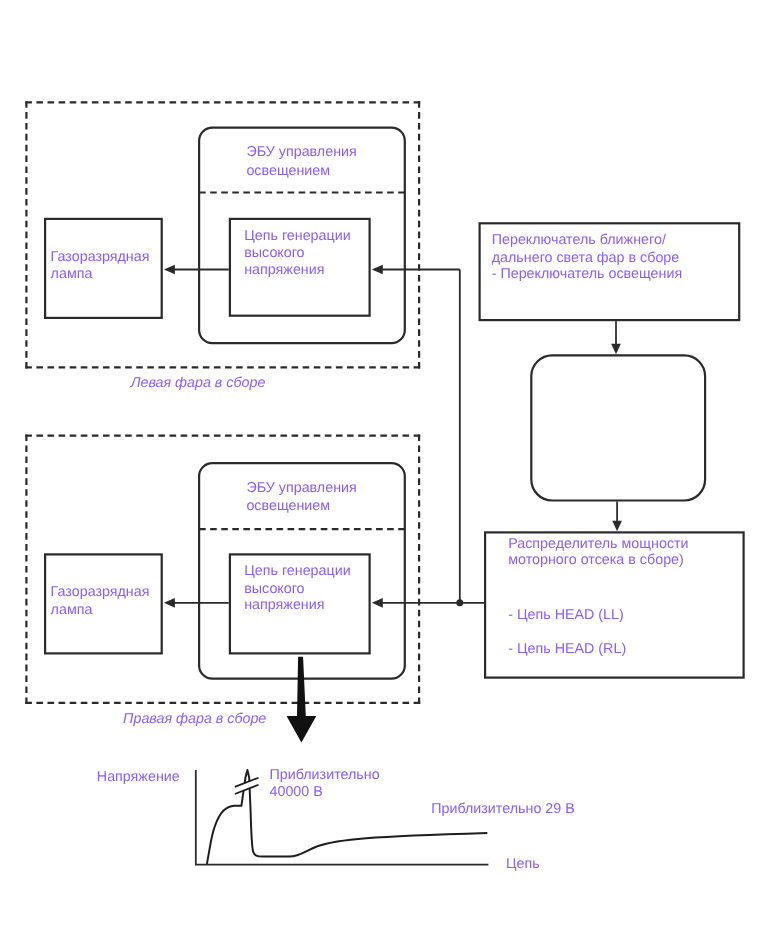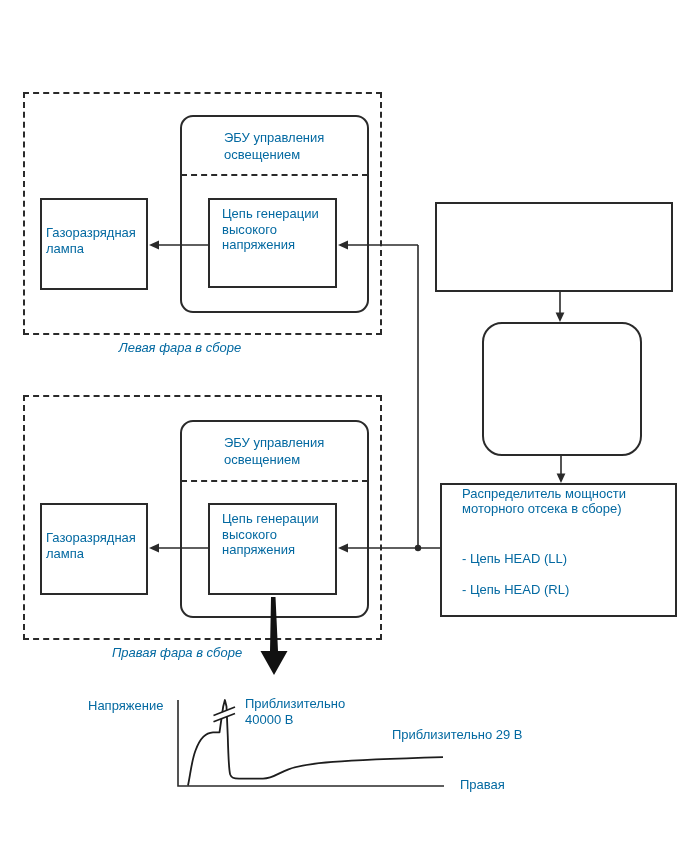--- a/index.html
+++ b/index.html
@@ -1,19 +1,19 @@
 <!DOCTYPE html>
 <html><head>
 <meta charset="utf-8">
 <style>
   html,body{margin:0;padding:0;background:#fff;}
   .stage{
     position:relative;width:691px;height:855px;background:#ffffff;
     font-family:"Liberation Sans","DejaVu Sans",sans-serif;
-    font-size:13px;color:#0369a1;overflow:hidden;
+    font-size:13px;color:#8b5cf6;overflow:hidden;
   }
   .dashed-box{position:absolute;border:2px dashed #2a2a2a;box-sizing:border-box;}
   .solid-box{position:absolute;border:2px solid #2a2a2a;box-sizing:border-box;background:#fff;}
   .rounded13{border-radius:13px;}
   .rounded20{border-radius:20px;}
   .hdash{position:absolute;border-top:2px dashed #2a2a2a;height:0;}
   .txt{position:absolute;line-height:15.5px;white-space:nowrap;}
   .center-label{transform:translateX(-50%);font-style:italic;}
   .overlay{position:absolute;left:0;top:0;pointer-events:none;}
 </style>
@@ -68,38 +68,43 @@
 
   <div class="solid-box" style="left:40px;top:503px;width:108px;height:92px"></div>
   <div class="txt" style="left:46px;top:530px">
     <div>Газоразрядная</div>
     <div>лампа</div>
   </div>
 
   <div class="txt center-label" style="left:177px;top:645px">Правая фара в сборе</div>
 
   <div class="solid-box" style="left:435px;top:202px;width:238px;height:90px"></div>
+  <div class="txt" style="left:447px;top:210px">
+    <div>Переключатель ближнего/</div>
+    <div>дальнего света фар в сборе</div>
+    <div>- Переключатель освещения</div>
+  </div>
 
   <div class="solid-box rounded20" style="left:482px;top:322px;width:160px;height:134px"></div>
 
   <div class="solid-box" style="left:440px;top:483px;width:237px;height:134px"></div>
   <div class="txt" style="left:462px;top:486px;line-height:15px">
     <div>Распределитель мощности</div>
     <div>моторного отсека в сборе)</div>
   </div>
   <div class="txt" style="left:462px;top:551px">- Цепь HEAD (LL)</div>
   <div class="txt" style="left:462px;top:582px">- Цепь HEAD (RL)</div>
 
   <div class="txt" style="left:88px;top:698px">Напряжение</div>
   <div class="txt" style="left:245px;top:696px;line-height:16px">
     <div>Приблизительно</div>
     <div>40000 В</div>
   </div>
   <div class="txt" style="left:392px;top:727px">Приблизительно 29 В</div>
-  <div class="txt" style="left:460px;top:777px">Правая</div>
+  <div class="txt" style="left:460px;top:777px">Цепь</div>
 
   <svg class="overlay" width="691" height="855" viewBox="0 0 691 855">
 
     <g stroke="#2a2a2a" stroke-width="1.6" fill="#2a2a2a">
       <line x1="346" y1="245" x2="418" y2="245"></line>
       <polygon points="338,245 348,240.6 348,249.4" stroke="none"></polygon>
     </g>
 
     <g stroke="#2a2a2a" stroke-width="1.6" fill="#2a2a2a">
       <line x1="157" y1="245" x2="208" y2="245"></line>

